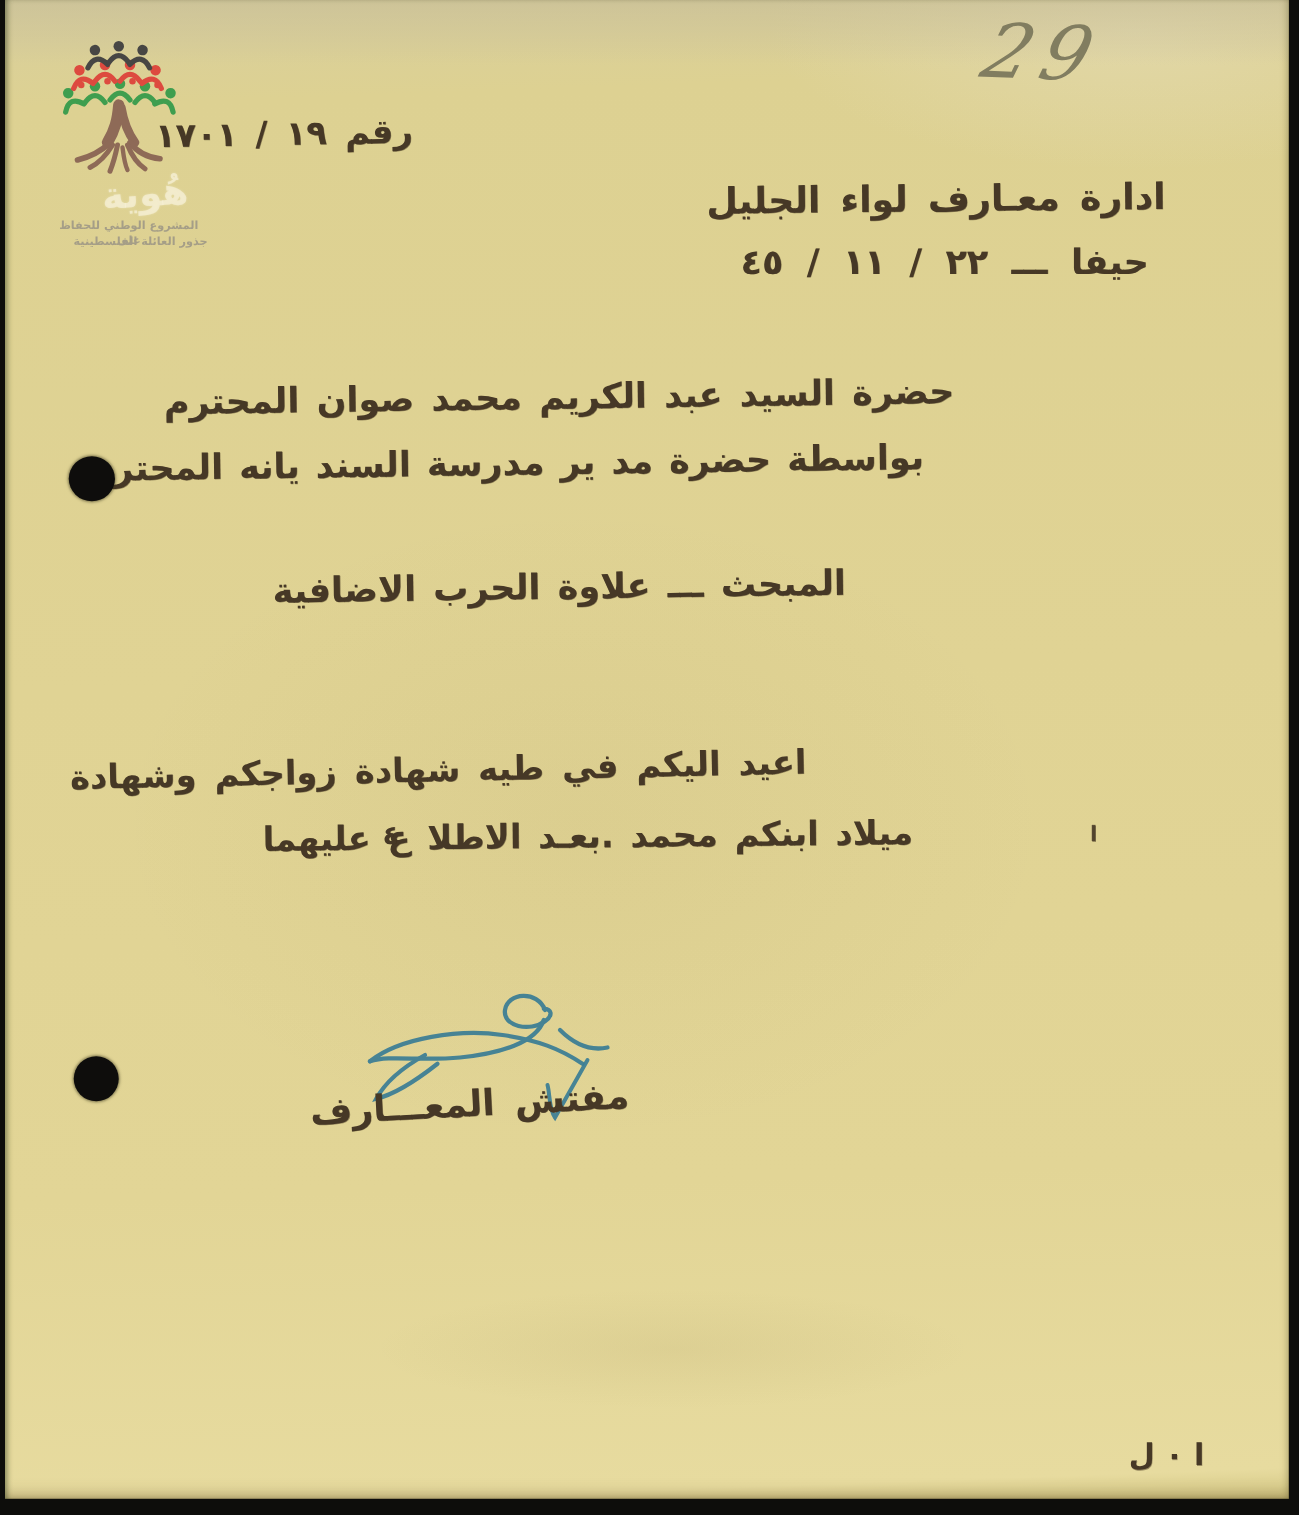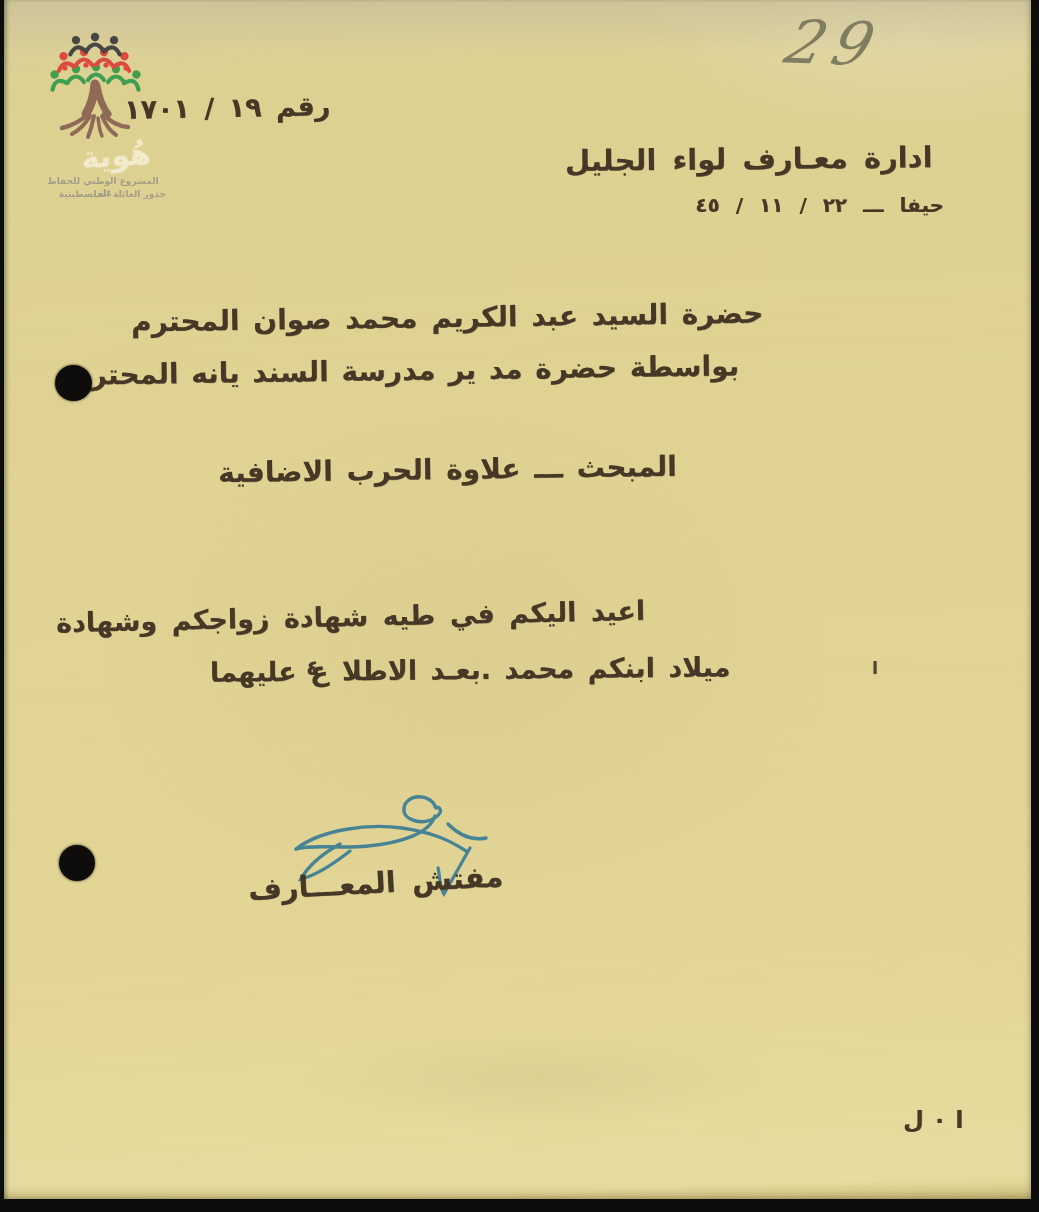--- a/index.html
+++ b/index.html
@@ -130,21 +130,21 @@
 
   <div class="wordmark" style="left:78px;top:138px;width:76px;font-size:30px;">هُوية</div>
   <div class="tagline" style="left:40px;top:175px;width:126px;font-size:9px;">المشروع الوطني للحفاظ على</div>
   <div class="tagline" style="left:40px;top:188px;width:126px;font-size:9px;text-align:right;">جذور العائلة الفلسطينية</div>
 
   <div class="pencil" style="left:788px;top:8px;font-size:60px;letter-spacing:8px;transform:rotate(2deg) skewX(-14deg);">29</div>
 
   <div class="txt" style="right:709px;top:92px;font-size:27px;word-spacing:5px;transform:rotate(-1deg);">رقم ١٩ / ١٧٠١</div>
 
   <div class="txt" style="right:106px;top:142px;font-size:29px;word-spacing:6px;transform:rotate(-0.6deg);">ادارة معـارف لواء الجليل</div>
-  <div class="txt" style="right:95px;top:193px;font-size:20px;word-spacing:9px;text-align:right;">حيفا ـــ ٢٢ / ١١ / ٤٥</div>
+  <div class="txt" style="right:120px;top:193px;font-size:28px;word-spacing:9px;text-align:right;">حيفا ـــ ٢٢ / ١١ / ٤٥</div>
 
   <div class="txt" style="right:276px;top:301px;font-size:28px;word-spacing:4px;transform:rotate(-0.8deg);">حضرة السيد عبد الكريم محمد صوان المحترم</div>
   <div class="txt" style="right:300px;top:354px;font-size:28px;word-spacing:3px;transform:rotate(-0.8deg);">بواسطة حضرة مد ير مدرسة السند يانه المحترم</div>
 
   <div class="txt" style="right:362px;top:453px;font-size:28px;word-spacing:4px;transform:rotate(-0.8deg);">المبحث ـــ علاوة الحرب الاضافية</div>
 
   <div class="txt" style="right:394px;top:601px;font-size:27px;word-spacing:5px;transform:rotate(-1.2deg);">اعيد اليكم في طيه شهادة زواجكم وشهادة</div>
   <div class="txt" style="right:309px;top:654px;font-size:27px;word-spacing:4px;transform:rotate(-0.6deg);">ميلاد ابنكم محمد .بعـد الاطلا ع عليهما</div>
   <div class="txt" style="left:306px;top:656px;font-size:21px;">٤</div>
   <div class="txt" style="left:872px;top:658px;font-size:17px;color:rgba(70,56,38,.85);">ا</div>
@@ -158,17 +158,17 @@
       <path d="M170,38 C181,49 194,55 208,52"></path>
     </g>
   </svg>
 
   <svg style="left:430px;top:842px;" width="46" height="58" viewBox="0 0 46 58">
     <path d="M40,6 C31,22 22,38 14,52 C9,45 10,33 8,26" fill="none" stroke="#3a7d95" stroke-width="3.2" stroke-linecap="round" opacity="0.92"></path>
   </svg>
 
   <div class="txt" style="left:248px;top:866px;font-size:29px;word-spacing:6px;transform:rotate(-3deg);">مفتش المعـــارف</div>
 
-  <div class="txt" style="left:903px;top:1106px;font-size:24px;">ا ٠ ل</div>
+  <div class="txt" style="left:903px;top:1150px;font-size:24px;">ا ٠ ل</div>
 
   <div class="hole" style="left:55px;top:365px;width:37px;height:36px;"></div>
   <div class="hole" style="left:59px;top:845px;width:36px;height:36px;"></div>
 </div>
 
 </body></html>

